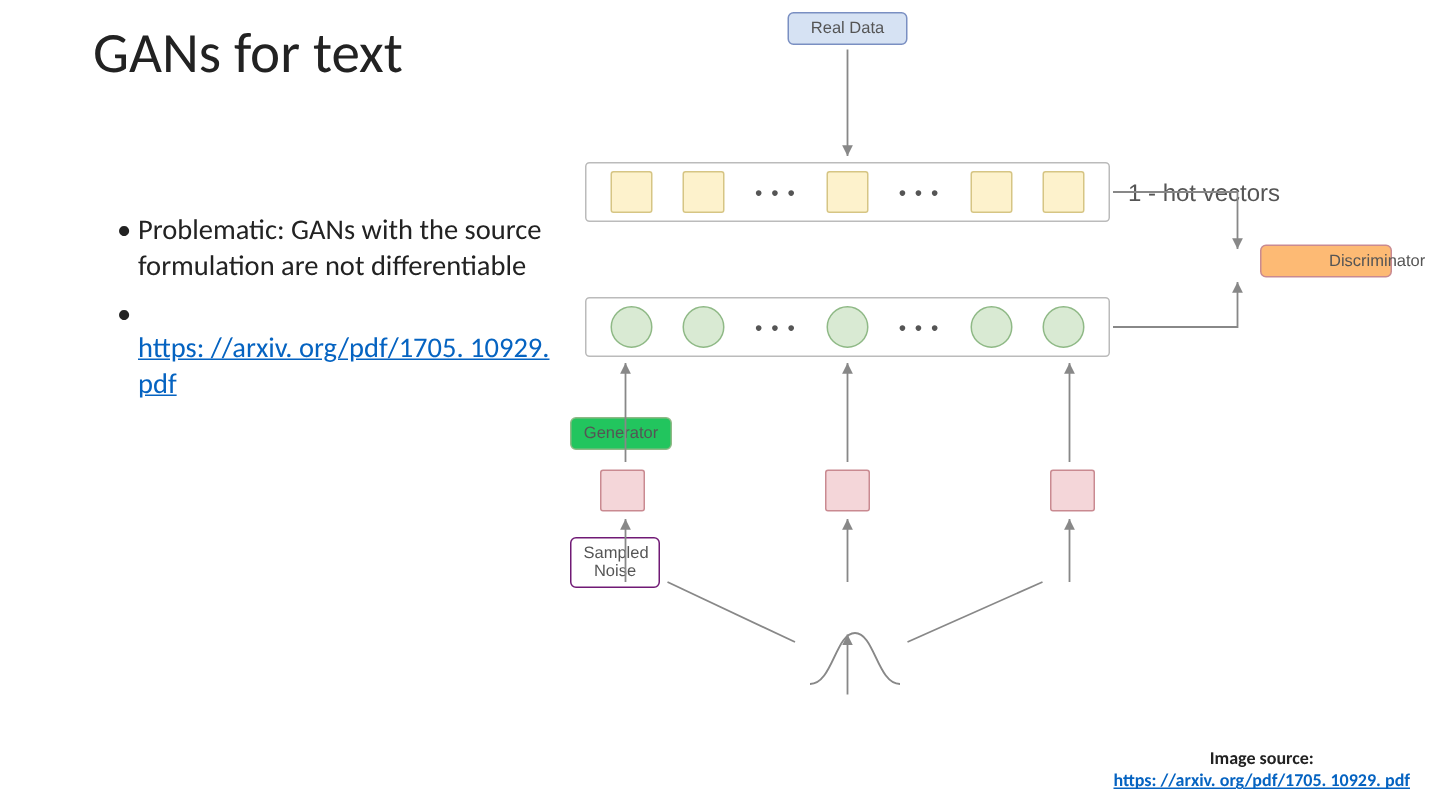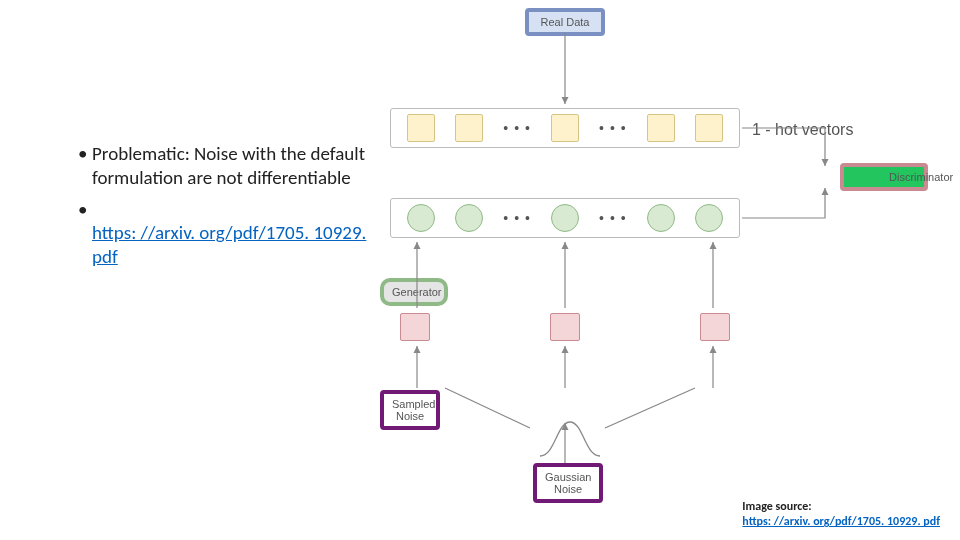--- a/index.html
+++ b/index.html
@@ -2,50 +2,50 @@
 <html><head>
 <meta charset="utf-8">
 <style>
   * { box-sizing: border-box; margin: 0; padding: 0; }
   body { width: 960px; height: 540px; font-family: Calibri, Arial, sans-serif; background: #fff; position: relative; }
   .title { position: absolute; left: 62px; top: 16px; font-size: 38px; font-weight: 400; color: #222; line-height: 1.1; }
   .bullets { position: absolute; left: 78px; top: 142px; font-size: 19px; color: #222; line-height: 1.25; width: 290px; }
   .bullets li { list-style: none; position: relative; padding-left: 14px; margin-bottom: 8px; }
   .bullets li::before { content: "•"; position: absolute; left: 0; }
   .bullets a { color: #0563c1; text-decoration: underline; }
-  .imgsrc { position: absolute; right: 20px; bottom: 10px; font-size: 12px; font-weight: 700; color: #222; line-height: 1.3; }
+  .imgsrc { position: absolute; right: 20px; bottom: 10px; font-size: 12px; font-weight: 700; color: #222; line-height: 1.3; text-align: center; }
   .imgsrc a { color: #0563c1; text-decoration: underline; font-weight: 700; }
 
   .diag { position: absolute; left: 380px; top: 8px; width: 560px; height: 490px; font-family: Arial, sans-serif; font-size: 11px; color: #555; }
-  .box { border: 4px solid #701a75; border-radius: 4px; padding: 4px 8px; text-align: center; background: #fff; position: absolute; }
+  .box { border: 1px solid #701a75; border-radius: 4px; padding: 4px 8px; text-align: center; background: #fff; position: absolute; }
   .real { background: #d6e2f3; border-color: #7a8fc2; }
-  .disc { background: #22c55e; border-color: #c98a91; padding-left: 45px; }
-  .gen  { background: #e5e5e5; border-color: #8fb986; border-radius: 10px; }
-  .sampled { background: #fff; margin-top: 32px; }
+  .disc { background: #fdba74; border-color: #c98a91; padding-left: 45px; }
+  .gen  { background: #22c55e; border-color: #8fb986; }
+  .sampled { background: #fff; }
   .gauss { background: #fff; }
   .seq { position: absolute; width: 350px; height: 40px; border: 1px solid #bbb; border-radius: 3px; background: #fff; display: flex; align-items: center; justify-content: space-around; padding: 0 6px; }
   .chip-y { width: 28px; height: 28px; background: #fdf2cc; border: 1px solid #d6c584; border-radius: 2px; }
   .chip-g { width: 28px; height: 28px; background: #d9ead3; border: 1px solid #8fb986; border-radius: 50%; }
   .chip-p { width: 30px; height: 28px; background: #f4d6d9; border: 1px solid #c98a91; border-radius: 2px; }
   .dots { font-size: 14px; letter-spacing: 1px; color: #555; }
   .label { position: absolute; color: #555; font-size: 16px; line-height: 1.2; }
   .noise-row { position: absolute; width: 350px; display: flex; justify-content: space-around; }
 
   svg.arrows { position: absolute; left: 0; top: 0; width: 560px; height: 490px; }
   .bell { position: absolute; }
 </style>
 </head>
 <body>
 
 <div class="title">
-  <br>
+  <span>GANs for text</span><br>
 </div>
 
 <ul class="bullets">
-  <li>Problematic: Noise with the default formulation are not differentiable</li>
+  <li>Problematic: GANs with the source formulation are not differentiable</li>
   <li>
     <br>
     <a href="#">https: //arxiv. org/pdf/1705. 10929. pdf</a>
   </li>
 </ul>
 
 <div class="diag">
 
   <div class="box real" style="left:145px; top:0; width:80px;">Real Data</div>
 
@@ -82,21 +82,20 @@
     <div class="chip-p" style="visibility:hidden"></div>
     <div class="chip-p" style="visibility:hidden"></div>
     <div class="chip-p"></div>
   </div>
 
   <div class="box sampled" style="left:0px; top:350px; width:60px;">Sampled Noise</div>
 
   <svg class="bell" style="left:155px; top:410px;" width="70" height="40">
     <path d="M5,38 C20,38 22,4 35,4 C48,4 50,38 65,38" fill="none" stroke="#888" stroke-width="1.3"></path>
   </svg>
-  <div class="box gauss" style="left:153px; top:455px; width:70px;">Gaussian Noise</div>
 
   <svg class="arrows">
     <defs>
       <marker id="ah" markerWidth="8" markerHeight="8" refX="6" refY="3" orient="auto">
         <path d="M0,0 L6,3 L0,6 Z" fill="#888"></path>
       </marker>
     </defs>
     <line x1="185" y1="25" x2="185" y2="96" stroke="#888" stroke-width="1.2" marker-end="url(#ah)"></line>
     <path d="M362,120 L445,120 L445,158" fill="none" stroke="#888" stroke-width="1.2" marker-end="url(#ah)"></path>
     <path d="M362,210 L445,210 L445,180" fill="none" stroke="#888" stroke-width="1.2" marker-end="url(#ah)"></path>

